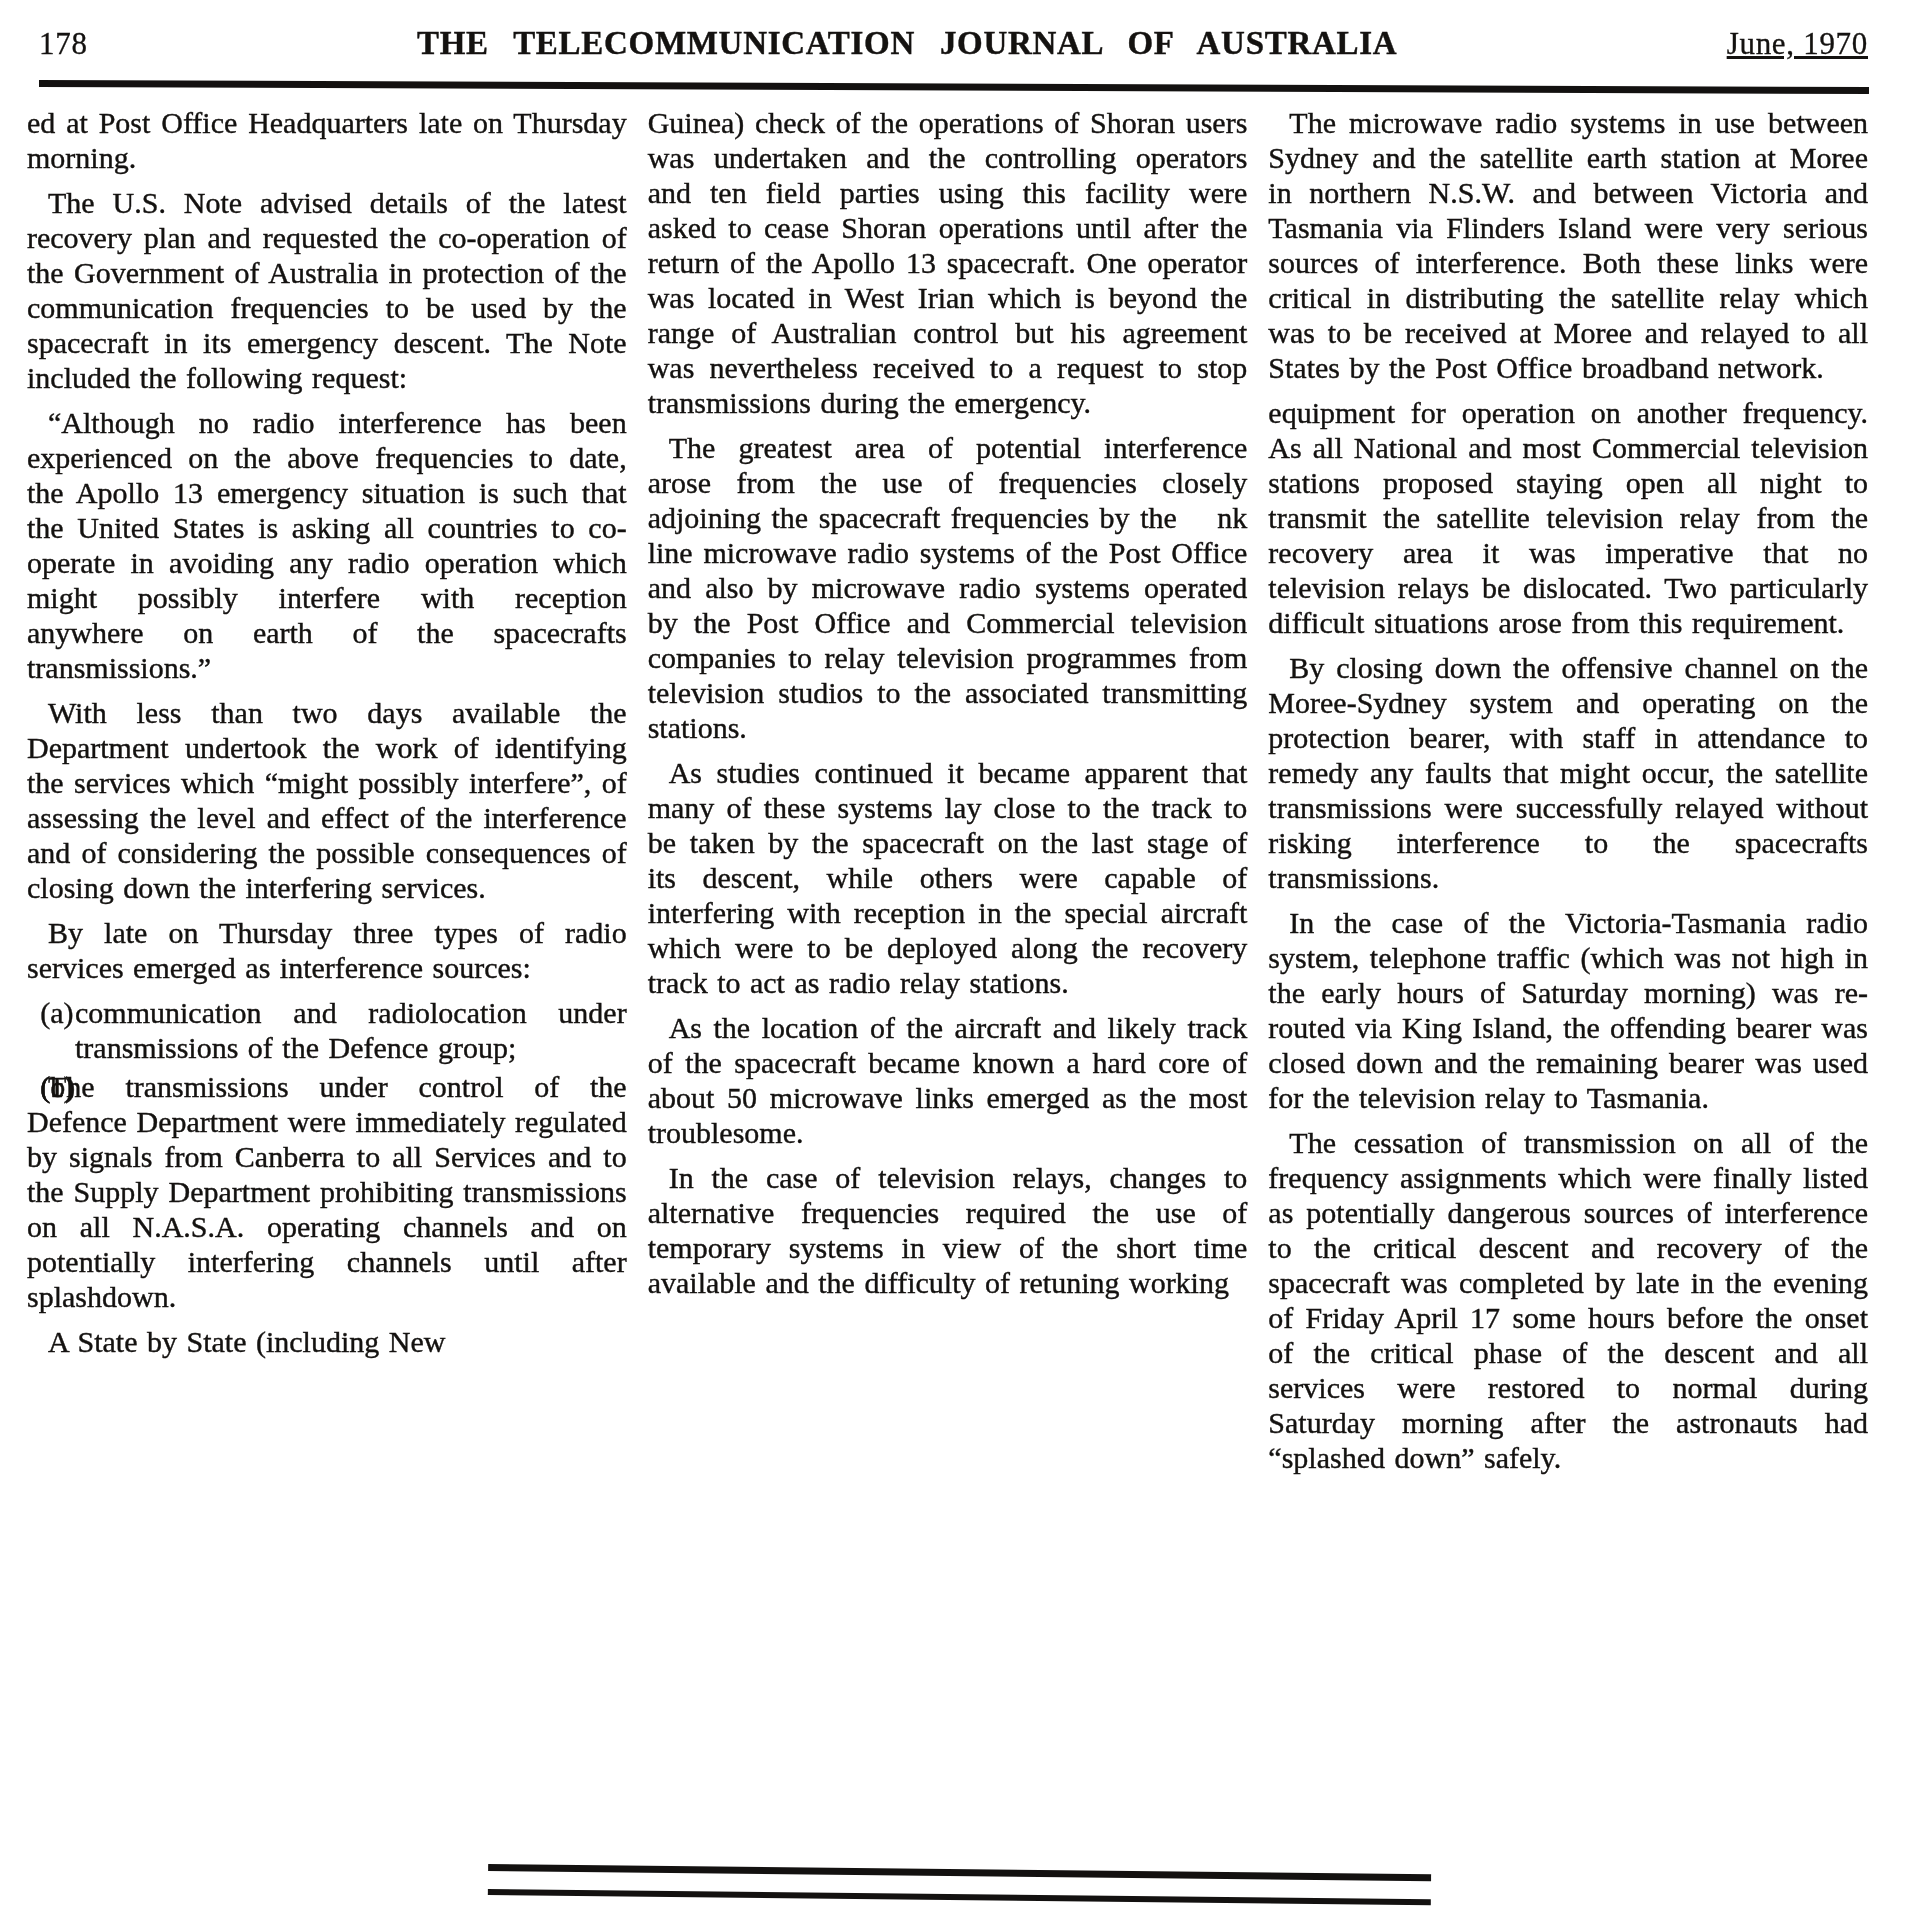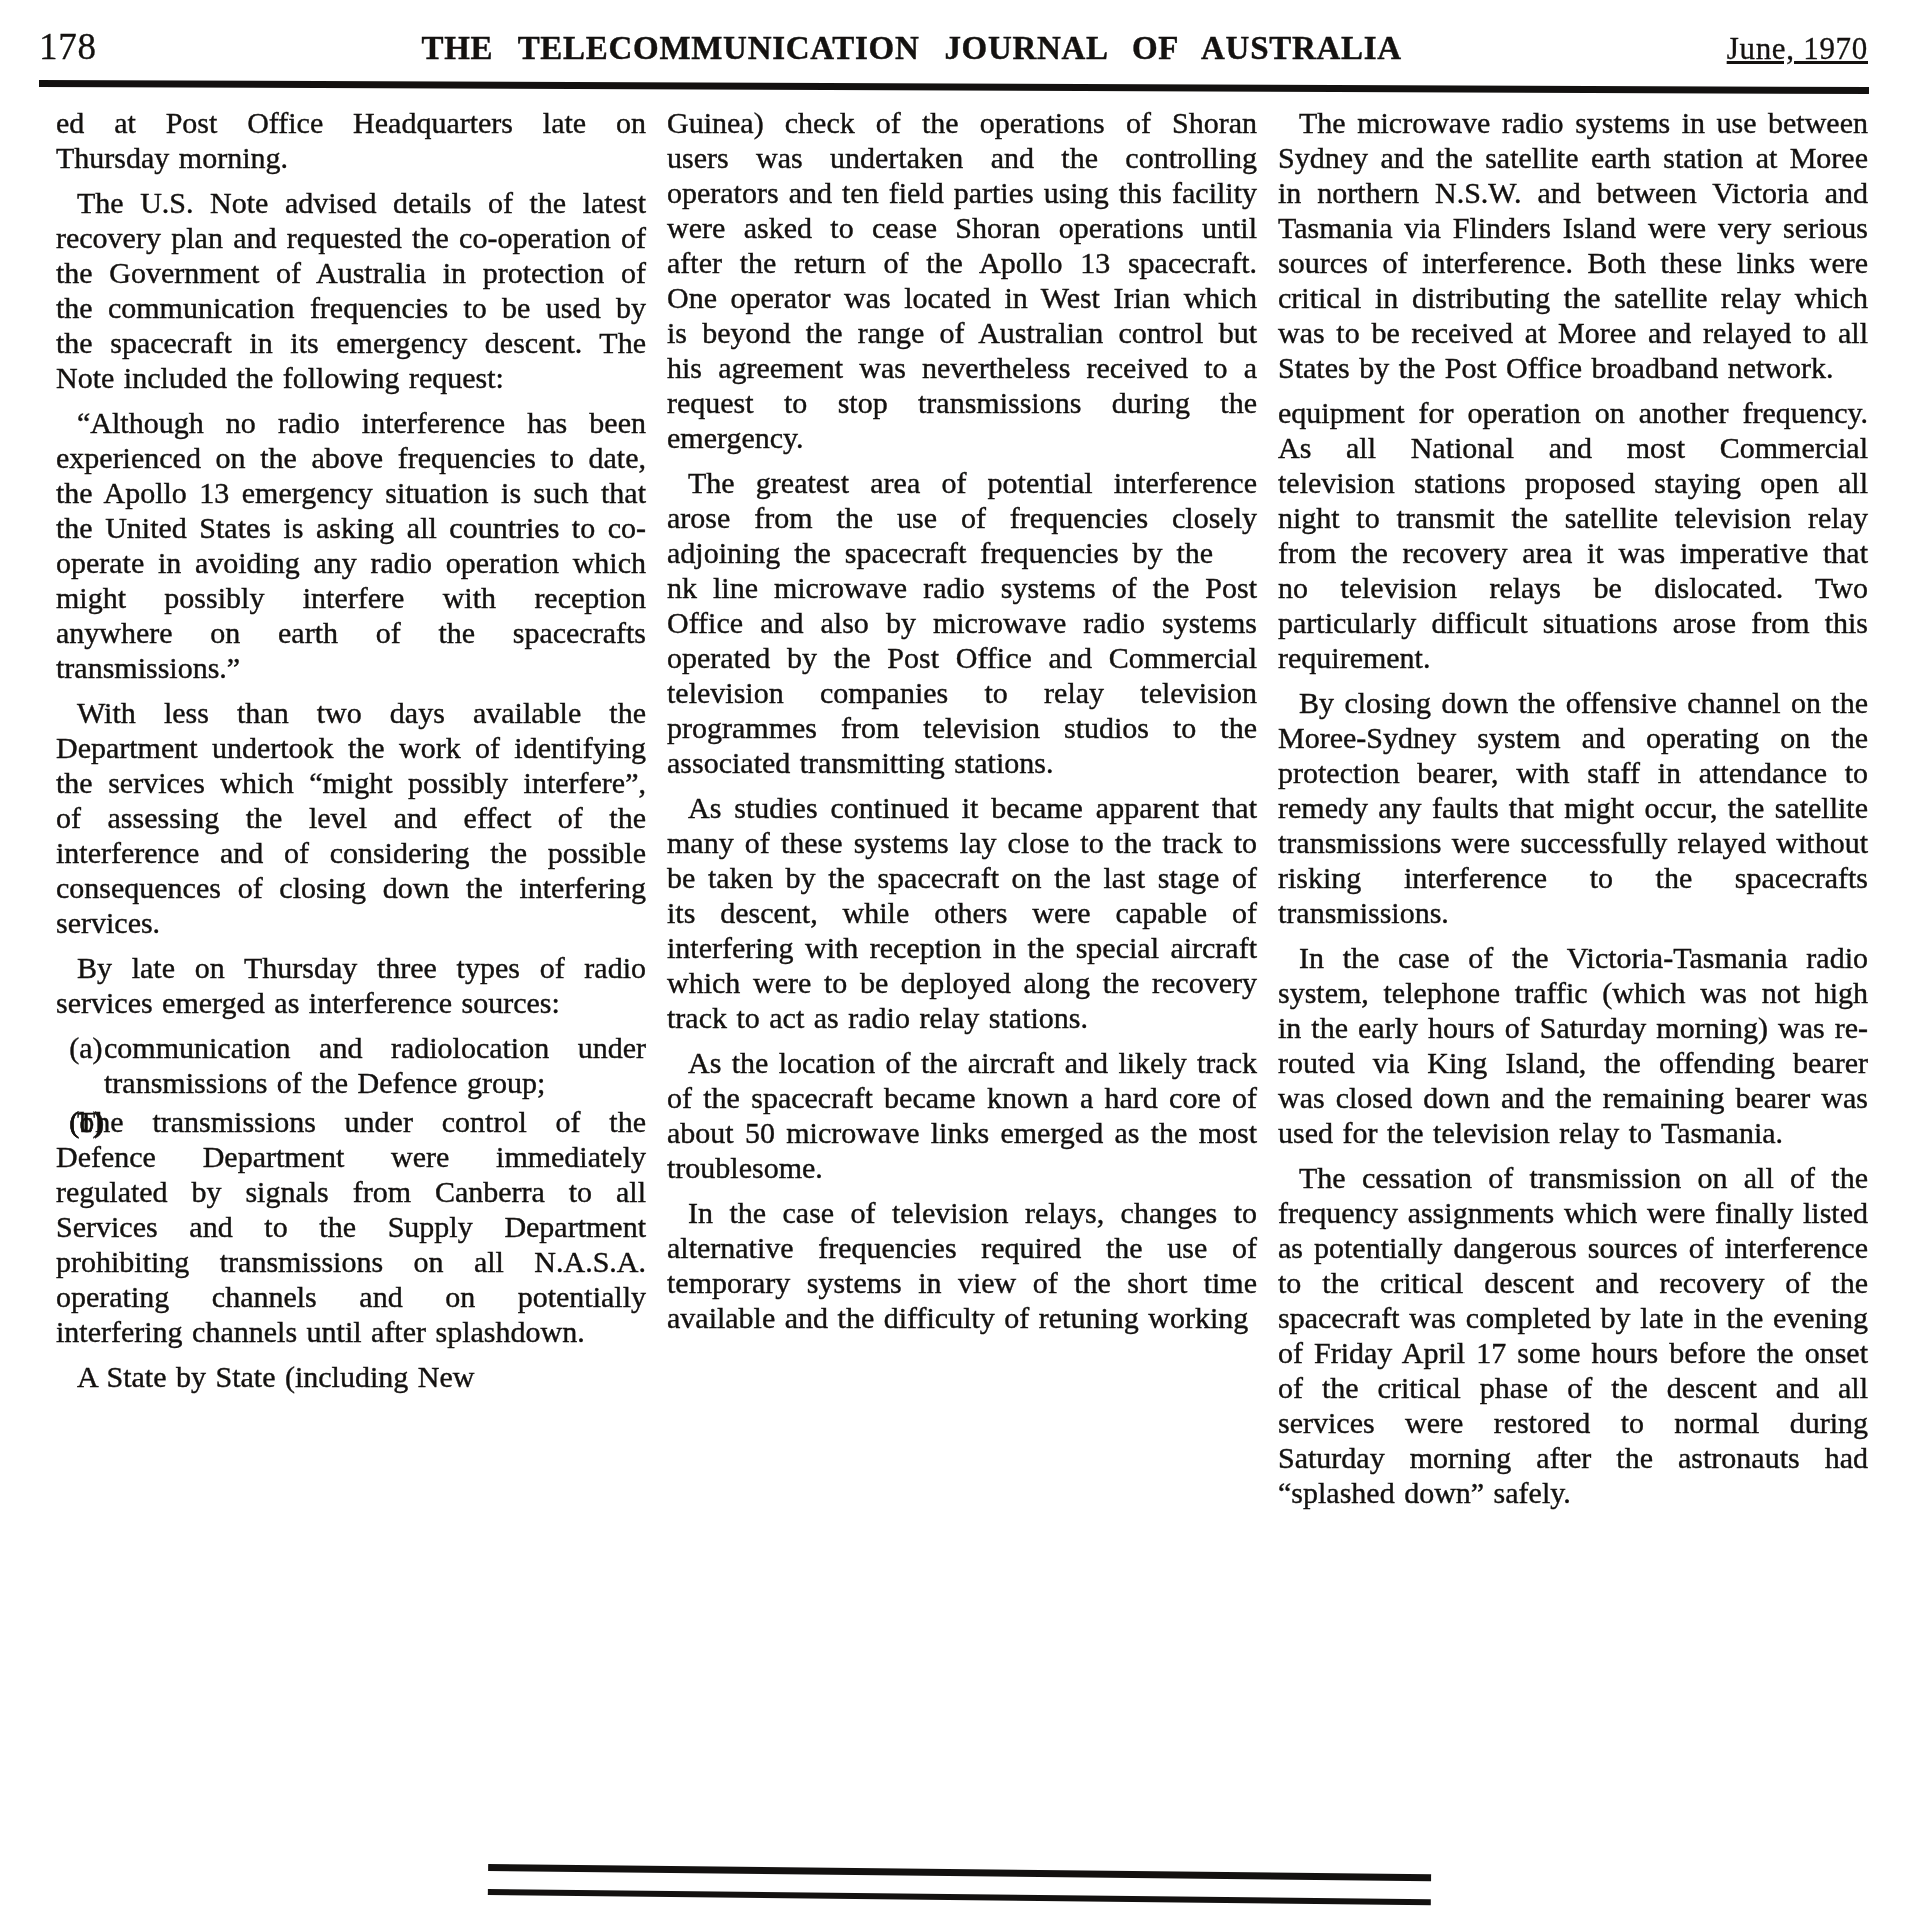--- a/index.html
+++ b/index.html
@@ -13,21 +13,21 @@
     overflow:hidden;
   }
   
   .header{
     position:absolute;
     top:25px; left:39px; right:39px;
     display:flex;
     align-items:baseline;
   }
   .page-number{
-    font-size:37px;
+    font-size:31px;
     letter-spacing:0.7px;
     flex:0 0 auto;
     -webkit-text-stroke:0.3px #141210;
   }
   .journal-title{
     flex:1 1 auto;
     text-align:center;
     font-size:33px;
     font-weight:700;
     letter-spacing:0.7px;
@@ -46,21 +46,21 @@
     position:absolute;
     top:80px; left:39px;
     width:1830px; height:6.6px;
     background:#131110;
     transform:rotate(0.22deg);
     transform-origin:left center;
   }
   
   .columns{
     position:absolute;
-    top:105px; left:56px; right:39px;
+    top:105px; left:27px; right:39px;
     display:flex;
     gap:21px;
   }
   .col{
     flex:1 1 0;
     min-width:0;
   }
   .para{
     margin:0 0 10px 0;
     font-size:30px;

